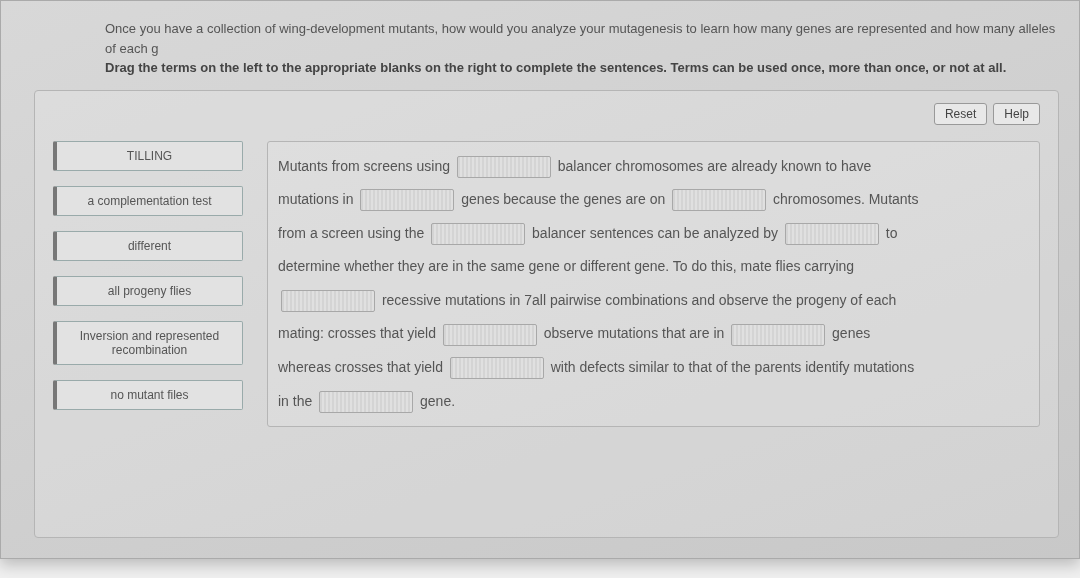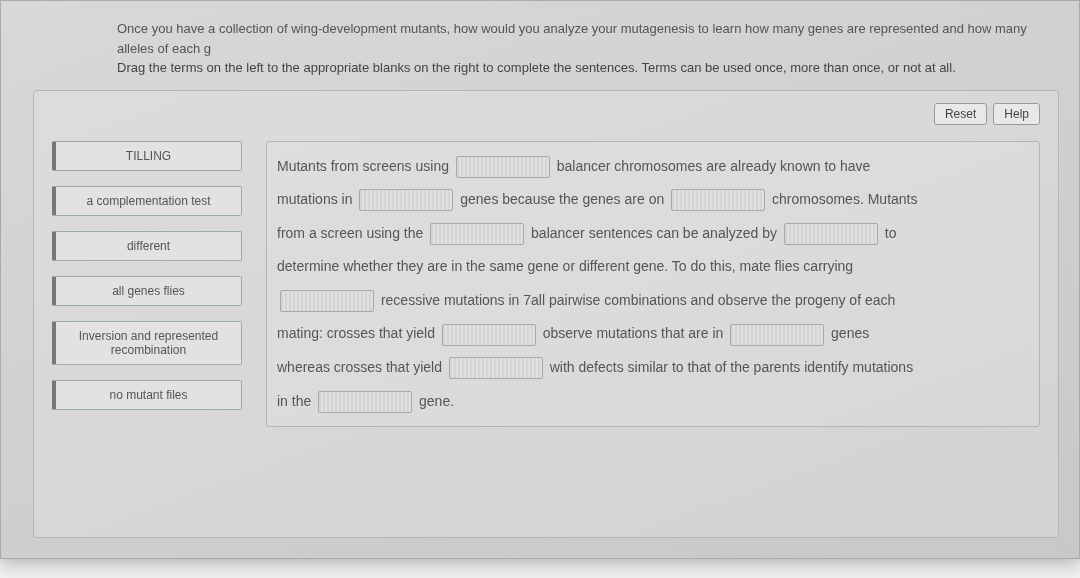--- a/index.html
+++ b/index.html
@@ -17,25 +17,25 @@
       border: 1px solid #aaa;
       position: relative;
     }
     .intro {
       font-size: 13px;
       color: #555;
       padding: 0 20px 6px 104px;
       line-height: 1.5;
     }
     .intro .bold {
-      font-weight: normal;
+      font-weight: bold;
       color: #444;
     }
     .work-area {
-      margin: 6px 20px 20px 20px;
+      margin: 6px 20px 20px 33px;
       border: 1px solid #b5b5b5;
       border-radius: 4px;
       background: rgba(240,240,240,0.25);
       position: relative;
       padding: 16px 18px 110px 18px;
       display: flex;
       gap: 24px;
     }
     .btn-bar {
       position: absolute;
@@ -93,21 +93,20 @@
       margin: 0 3px;
     }
     .urgent {
       font-size: 34px;
       color: #333;
       padding: 40px 0 20px 60px;
       font-family: Arial, sans-serif;
     }
     .shadow-edge {
       box-shadow: 0 6px 14px rgba(0,0,0,0.22);
-      padding-left: 12px;
     }
   </style>
 </head>
 <body>
 
 <div class="screenshot-area shadow-edge">
 
   <div class="intro">
     <span>Once you have a collection of wing-development mutants, how would you analyze your mutagenesis to learn how many genes are represented and how many alleles of each g</span><br>
     <span class="bold">Drag the terms on the left to the appropriate blanks on the right to complete the sentences. Terms can be used once, more than once, or not at all.</span>
@@ -117,21 +116,21 @@
 
     <div class="btn-bar">
       <div class="util-button">Reset</div>
       <div class="util-button">Help</div>
     </div>
 
     <div class="term-col">
       <div class="term">TILLING</div>
       <div class="term">a complementation test</div>
       <div class="term">different</div>
-      <div class="term">all genes flies</div>
+      <div class="term">all progeny flies</div>
       <div class="term">Inversion and represented recombination</div>
       <div class="term">no mutant files</div>
     </div>
 
     <div class="sentence-box">
       <span>Mutants from screens using</span>
       <span class="blank"></span>
       <span>balancer chromosomes are already known to have</span><br>
 
       <span>mutations in</span>

